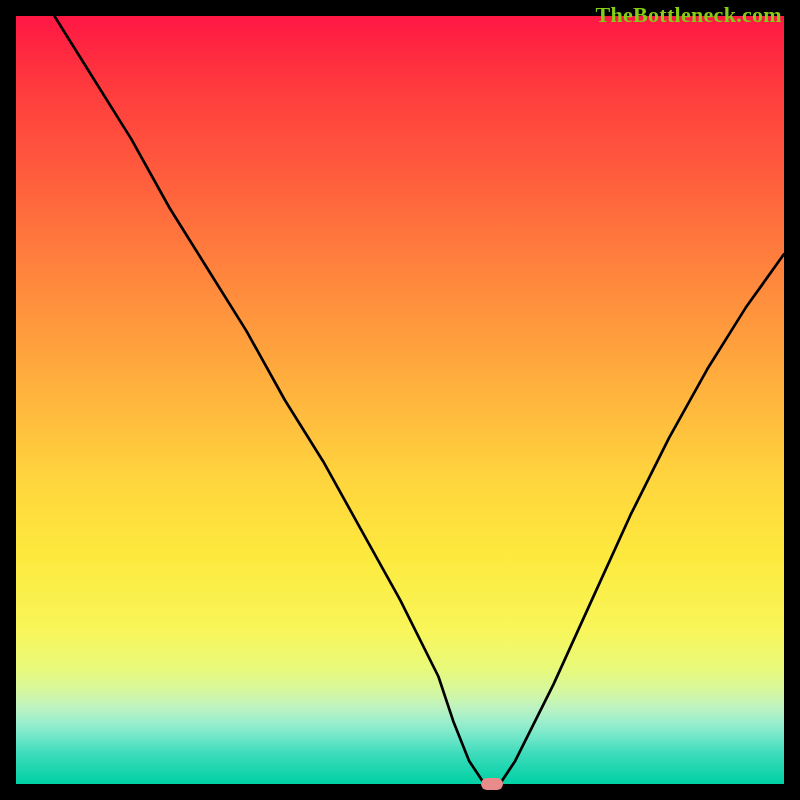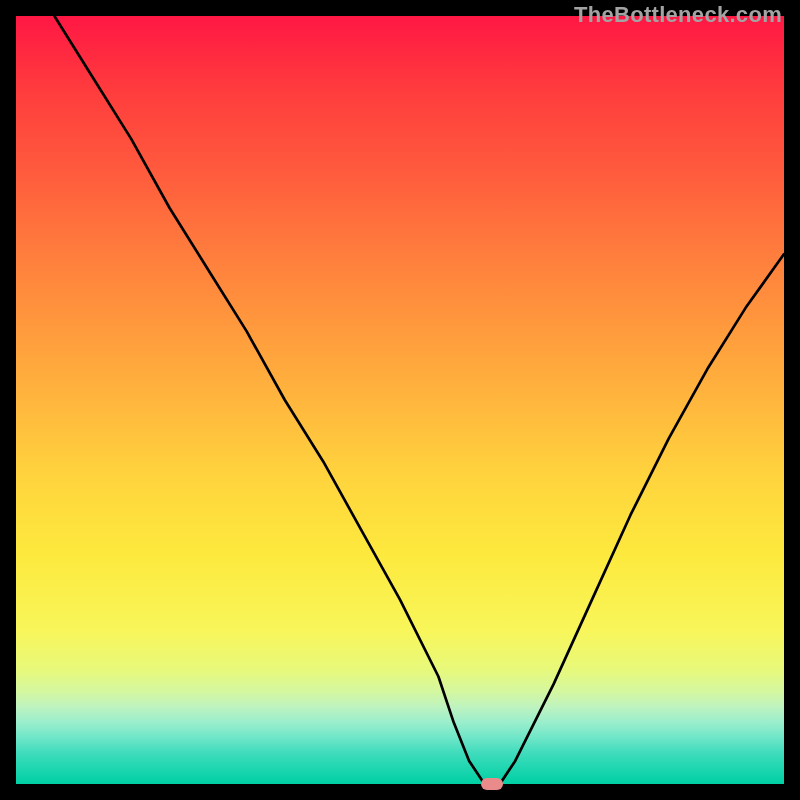--- a/index.html
+++ b/index.html
@@ -33,24 +33,24 @@
       #6ee6c8 94%,
       #3edcbc 96%,
       #1ed6b0 98%,
       #00d0a4 100%
     );
   }
   .watermark {
     position: absolute;
     top: 2px;
     right: 18px;
-    font-family: Liberation Sans, sans-serif;
+    font-family: Liberation Serif, serif;
     font-size: 22px;
     font-weight: bold;
-    color: #a3a3a3;
+    color: #84cc16;
     letter-spacing: 0.3px;
   }
   svg.curve {
     position: absolute;
     left: 0; top: 0;
     width: 100%;
     height: 100%;
     overflow: visible;
   }
   .marker {

